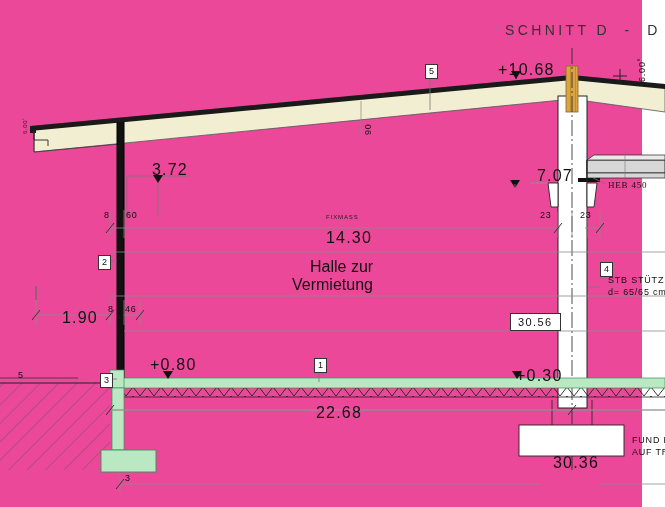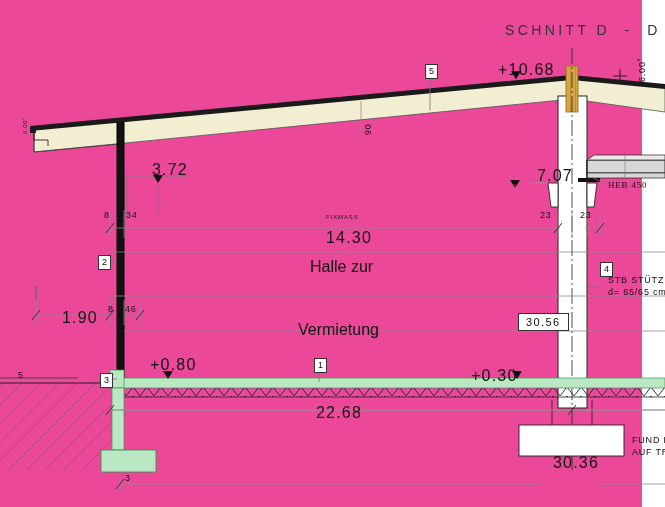--- a/index.html
+++ b/index.html
@@ -204,38 +204,38 @@
 
   <div class="txt dim" style="left:505px;top:168px;margin-left:32px;">7.07</div>
 
   <div class="txt dimsm" style="left:608px;top:181px;font-family:Liberation Serif, serif;">HEB 450</div>
 
   <div class="txt tiny" style="left:326px;top:214px;letter-spacing:.9px;">FIXMASS</div>
 
   <div class="txt dim" style="left:326px;top:230px;">14.30</div>
 
   <div class="txt dimsm" style="left:104px;top:211px;">8</div>
-  <div class="txt dimsm" style="left:126px;top:211px;">34</div>
+  <div class="txt dimsm" style="left:126px;top:211px;">60</div>
   <div class="txt dimsm" style="left:540px;top:211px;">23</div>
   <div class="txt dimsm" style="left:580px;top:211px;">23</div>
 
   <div class="txt lbl" style="left:310px;top:259px;">Halle zur</div>
-  <div class="txt lbl" style="left:298px;top:277px;margin-top:45px;">Vermietung</div>
+  <div class="txt lbl" style="left:292px;top:277px;">Vermietung</div>
 
   <div class="txt dimsm" style="left:608px;top:276px;">STB STÜTZE</div>
   <div class="txt dimsm" style="left:608px;top:288px;">d= 65/65 cm</div>
 
   <div class="txt dim" style="left:62px;top:310px;">1.90</div>
   <div class="txt dimsm" style="left:108px;top:305px;">8</div>
   <div class="txt dimsm" style="left:125px;top:305px;">46</div>
 
-  <div class="boxval" style="left:510px;top:313px;margin-left:8px;">30.56</div>
+  <div class="boxval" style="left:510px;top:313px;">30.56</div>
 
   <div class="txt dim" style="left:150px;top:357px;">+0.80</div>
-  <div class="txt dim" style="left:471px;top:368px;">+0.30</div>
+  <div class="txt dim" style="left:516px;top:368px;">+0.30</div>
 
   <div class="txt dimsm" style="left:18px;top:371px;">5</div>
 
   <div class="txt dim" style="left:316px;top:405px;">22.68</div>
 
   <div class="txt dimsm" style="left:632px;top:436px;">FUND L'</div>
   <div class="txt dimsm" style="left:632px;top:448px;">AUF TR</div>
 
   <div class="txt dimsm" style="left:125px;top:474px;">3</div>
   <div class="txt dim" style="left:553px;top:455px;">30.36</div>

